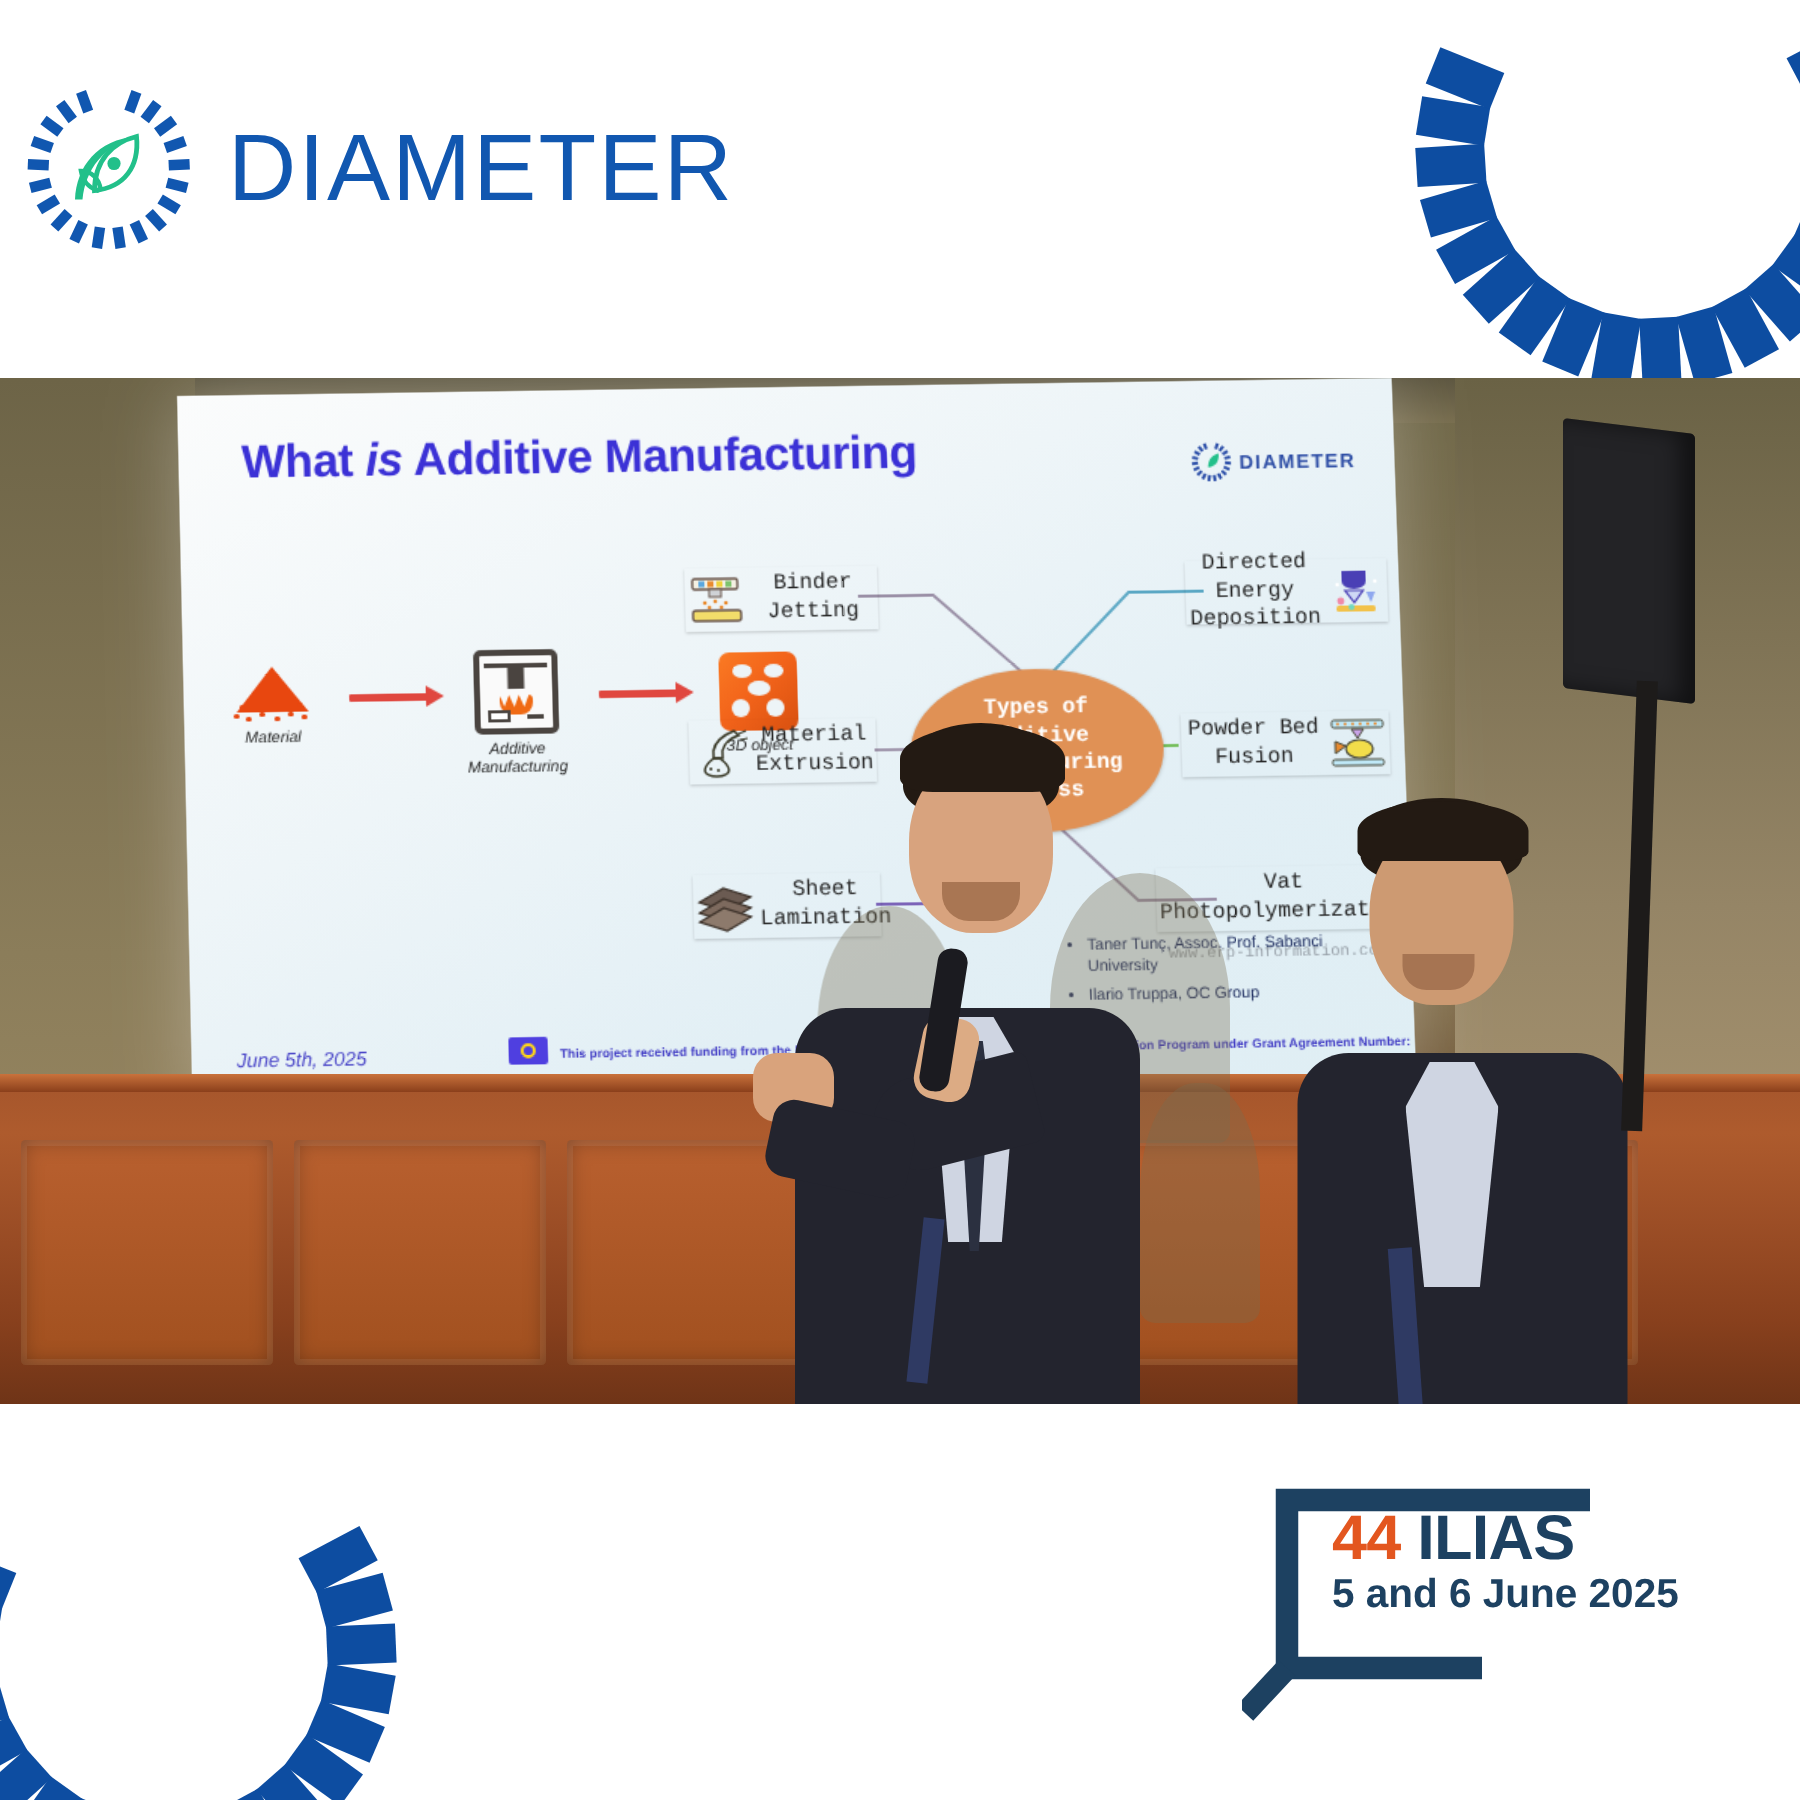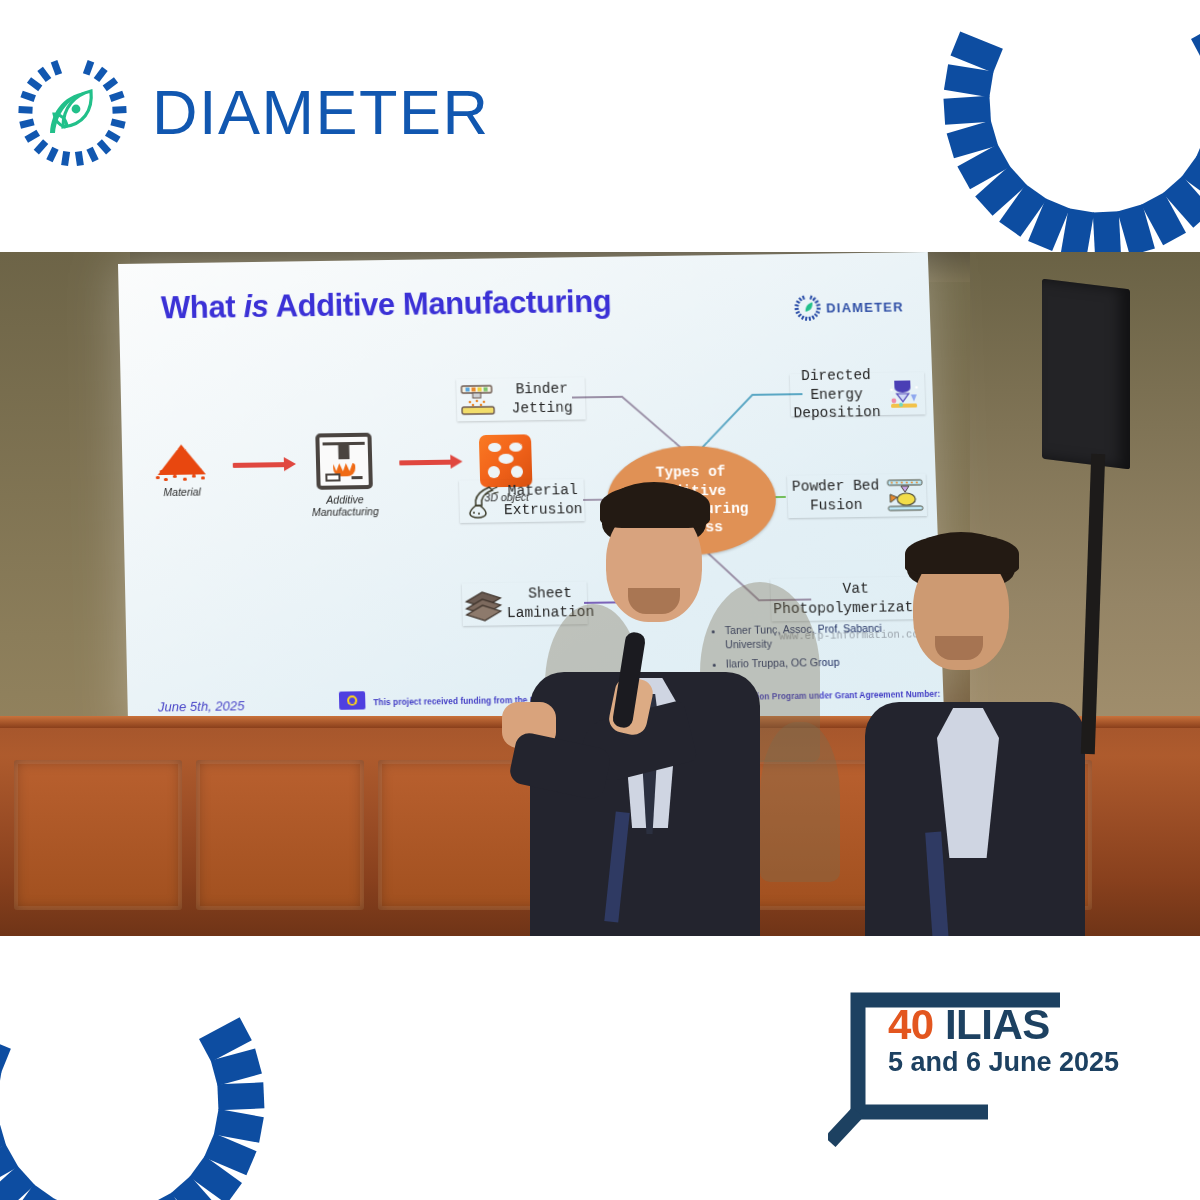--- a/index.html
+++ b/index.html
@@ -517,19 +517,19 @@
     </div>
 
   <div class="conf">
     <svg class="conf-bubble" width="240" height="160" viewBox="0 0 240 160">
       <path d="M228 8 L26 8 L26 124 L150 124 L150 138 L52 138 L4 166 L12 128 L12 8 Z" fill="none" stroke="#1d4161" stroke-width="0"></path>
       <path d="M232 10 H30 V122 H160" fill="none" stroke="#1d4161" stroke-width="15" stroke-linejoin="miter"></path>
       <path d="M30 122 L2 152" fill="none" stroke="#1d4161" stroke-width="15"></path>
     </svg>
     <div class="conf-lines">
       <div class="conf-l1">
-        <span class="num">40</span><span> </span><span>ILIAS</span>
+        <span class="num">44</span><span> </span><span>ILIAS</span>
       </div>
       <div class="conf-l3">5 and 6 June 2025</div>
     </div>
   </div>
 
 </div>
 
 </body></html>

